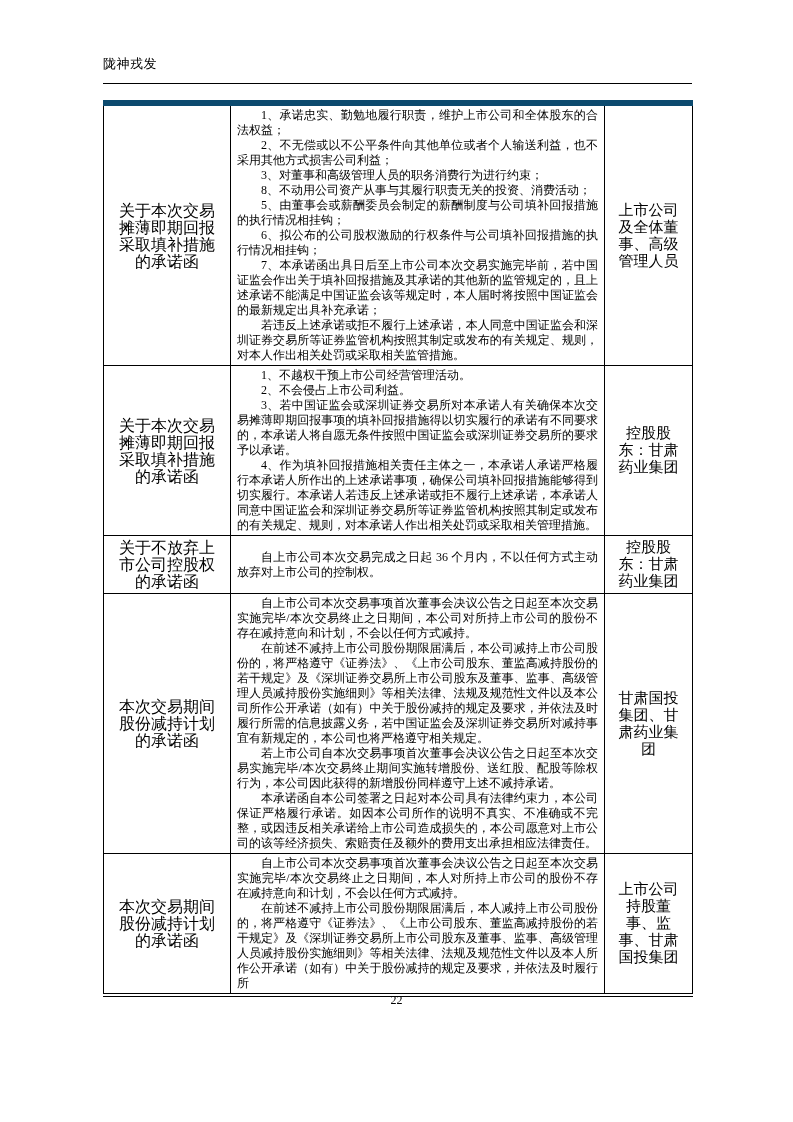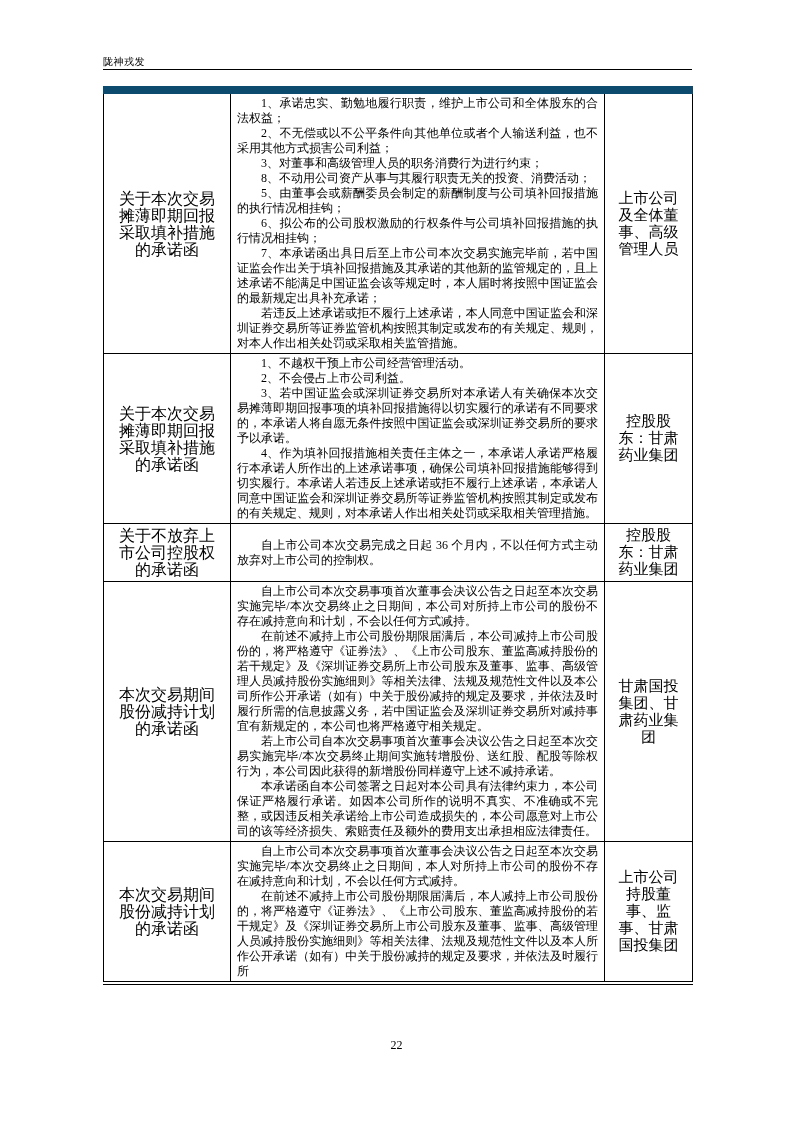--- a/index.html
+++ b/index.html
@@ -17,37 +17,37 @@
   .content {
     position: absolute;
     left: 103px;
     top: 55px;
     width: 589px;
   }
   .doc-header {
     display: flex;
     justify-content: space-between;
     align-items: flex-end;
-    font-size: 10px;
+    font-size: 13px;
     letter-spacing: 0.5px;
-    padding-bottom: 0;
+    padding-bottom: 10px;
     border-bottom: 1px solid #000;
   }
   .doc-table {
     width: 100%;
     margin-top: 16px;
     border-collapse: collapse;
     table-layout: fixed;
   }
   .doc-table td {
     border: 1px solid #000;
     vertical-align: middle;
     box-sizing: border-box;
   }
-  .doc-table tr:first-child td { border-top: 8px solid #0c4a6e; margin-left: 13px; }
+  .doc-table tr:first-child td { border-top: 6px solid #0c4a6e; margin-left: 13px; }
   .doc-table tr:last-child td  { border-bottom: 4px double #000; }
   .col-name  { width: 127px; }
   .col-body  { width: 374px; }
   .col-party { width: 88px; }
   td.cell-name {
     text-align: center;
     font-size: 16px;
     line-height: 17px;
     padding: 3px 13px;
   }
@@ -65,21 +65,21 @@
     font-size: 12px;
     line-height: 15px;
     text-indent: 2em;
     text-align: justify;
     word-break: break-all;
   }
   .page-footer {
     position: absolute;
     left: 0;
     right: 0;
-    top: 1038px;
+    top: 993px;
     text-align: center;
     font-size: 12px;
   }
 </style>
 </head>
 <body>
 
 <div class="page">
   <div class="content">
 

